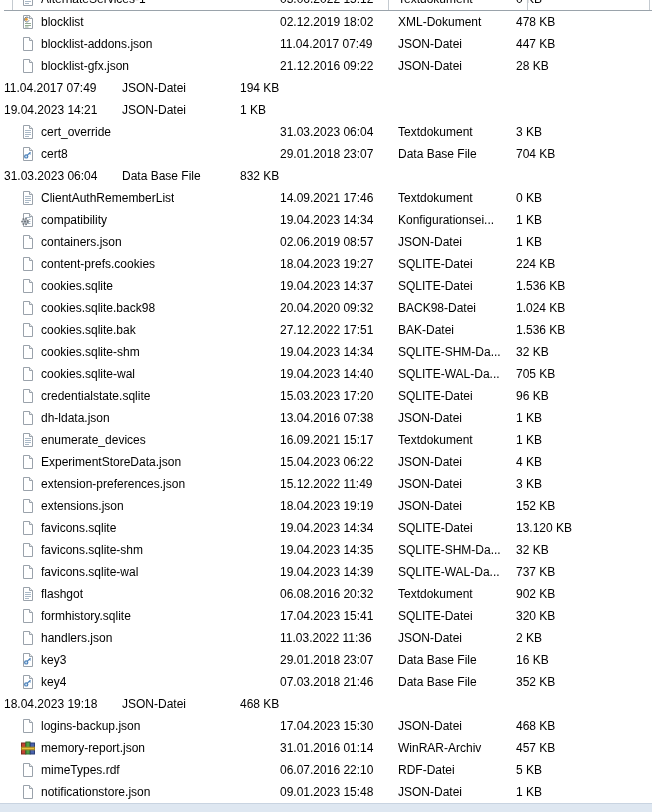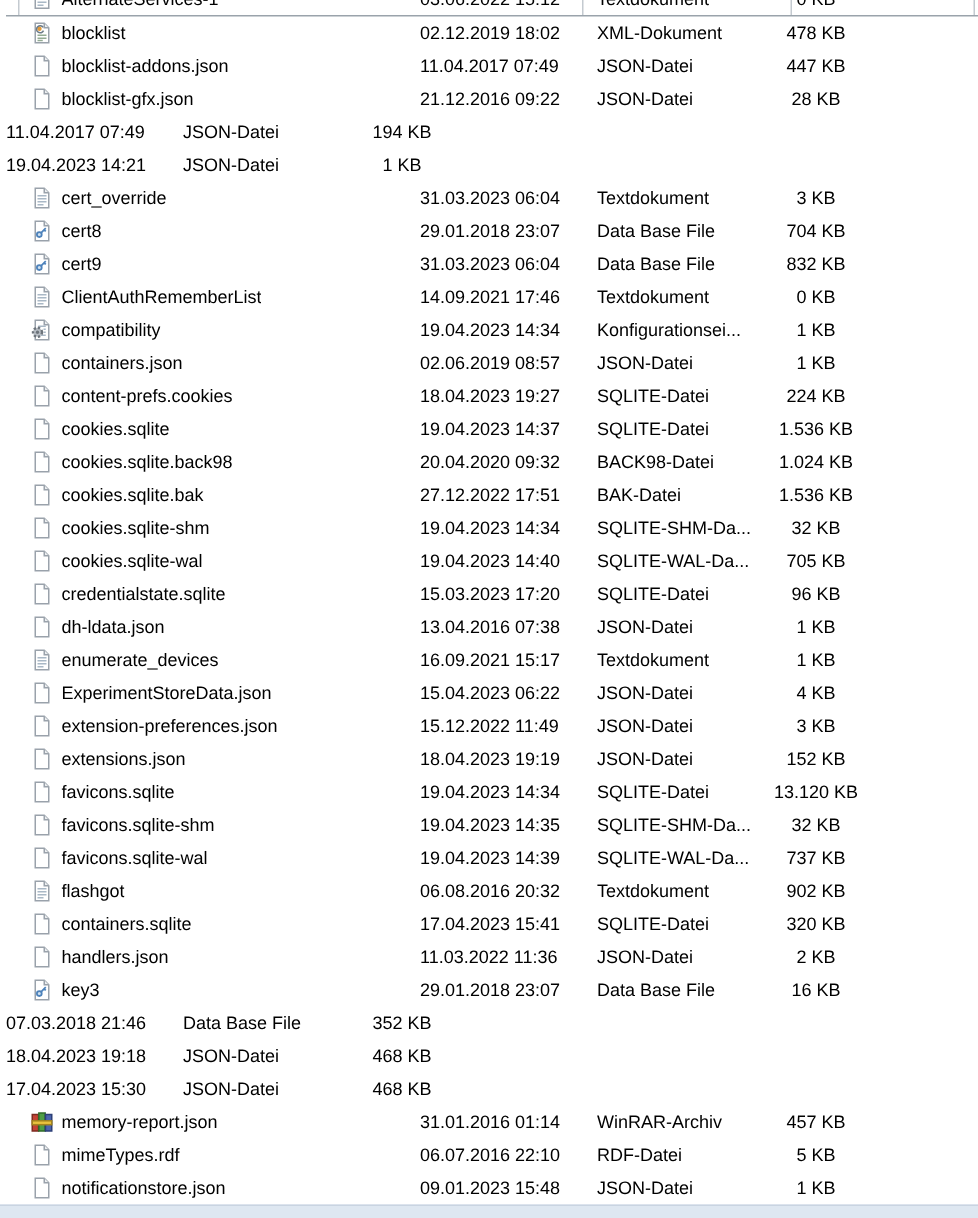--- a/index.html
+++ b/index.html
@@ -12,21 +12,21 @@
   .file-list{position:absolute;top:0;left:4px;width:652px}
   .row{height:22px;display:flex;align-items:center;position:relative;white-space:nowrap}
   .row.partial{margin-top:-12px;border-bottom:1px solid #9aa3ab}
   .vsep{position:absolute;top:-20px;bottom:0;width:1px;background:#c4cad0}
   .c-namewrap{width:276px;display:flex;align-items:center;padding-left:16px;box-sizing:border-box;overflow:hidden}
   .icon{width:16px;height:16px;flex:0 0 16px;margin-right:5px;display:inline-block}
   .icon svg{display:block}
   .c-name{overflow:hidden;text-overflow:ellipsis}
   .c-date{width:118px;flex:0 0 118px}
   .c-type{width:118px;flex:0 0 118px;overflow:hidden}
-  .c-size{width:56px;flex:0 0 56px;text-align:center}
+  .c-size{width:56px;flex:0 0 56px;text-align:left}
   .status-bar{position:absolute;left:0;bottom:0;width:652px;height:8px;border-top:1px solid #c9d4e1}
 </style>
 </head>
 <body>
 
 <div class="file-list">
     <div class="row partial">
     <span class="c-namewrap">
       <span class="icon">
           <svg width="16" height="16" viewBox="0 0 16 16">
@@ -125,31 +125,20 @@
             <path d="M7.4 9.2l3.1-3.1M9.4 7.2l1.1 1.1" fill="none" stroke="#4d82bb" stroke-width="1.2"></path>
           </svg>
         </span>
       <span class="c-name">cert8</span>
     </span>
     <span class="c-date">29.01.2018 23:07</span>
     <span class="c-type">Data Base File</span>
     <span class="c-size">704 KB</span>
   </div>
     <div class="row">
-    <span class="c-namewrap">
-      <span class="icon">
-          <svg width="16" height="16" viewBox="0 0 16 16">
-            <path d="M3.5 1.5h6l3 3v10h-9z" fill="#ffffff" stroke="#9aa2ab"></path>
-            <path d="M9.5 1.5v3h3" fill="#eceef0" stroke="#9aa2ab"></path>
-            <circle cx="6.2" cy="10.4" r="1.6" fill="#cfe2f2" stroke="#4d82bb" stroke-width="1.2"></circle>
-            <path d="M7.4 9.2l3.1-3.1M9.4 7.2l1.1 1.1" fill="none" stroke="#4d82bb" stroke-width="1.2"></path>
-          </svg>
-        </span>
-      <span class="c-name">cert9</span>
-    </span>
     <span class="c-date">31.03.2023 06:04</span>
     <span class="c-type">Data Base File</span>
     <span class="c-size">832 KB</span>
   </div>
     <div class="row">
     <span class="c-namewrap">
       <span class="icon">
           <svg width="16" height="16" viewBox="0 0 16 16">
             <path d="M3.5 1.5h6l3 3v10h-9z" fill="#ffffff" stroke="#9aa2ab"></path>
             <path d="M9.5 1.5v3h3" fill="#eceef0" stroke="#9aa2ab"></path>
@@ -420,21 +409,21 @@
     <span class="c-size">902 KB</span>
   </div>
     <div class="row">
     <span class="c-namewrap">
       <span class="icon">
           <svg width="16" height="16" viewBox="0 0 16 16">
             <path d="M3.5 1.5h6l3 3v10h-9z" fill="#ffffff" stroke="#9aa2ab"></path>
             <path d="M9.5 1.5v3h3" fill="#eceef0" stroke="#9aa2ab"></path>
           </svg>
         </span>
-      <span class="c-name">containers.sqlite</span>
+      <span class="c-name">formhistory.sqlite</span>
     </span>
     <span class="c-date">17.04.2023 15:41</span>
     <span class="c-type">SQLITE-Datei</span>
     <span class="c-size">320 KB</span>
   </div>
     <div class="row">
     <span class="c-namewrap">
       <span class="icon">
           <svg width="16" height="16" viewBox="0 0 16 16">
             <path d="M3.5 1.5h6l3 3v10h-9z" fill="#ffffff" stroke="#9aa2ab"></path>
@@ -457,30 +446,50 @@
             <path d="M7.4 9.2l3.1-3.1M9.4 7.2l1.1 1.1" fill="none" stroke="#4d82bb" stroke-width="1.2"></path>
           </svg>
         </span>
       <span class="c-name">key3</span>
     </span>
     <span class="c-date">29.01.2018 23:07</span>
     <span class="c-type">Data Base File</span>
     <span class="c-size">16 KB</span>
   </div>
     <div class="row">
+    <span class="c-namewrap">
+      <span class="icon">
+          <svg width="16" height="16" viewBox="0 0 16 16">
+            <path d="M3.5 1.5h6l3 3v10h-9z" fill="#ffffff" stroke="#9aa2ab"></path>
+            <path d="M9.5 1.5v3h3" fill="#eceef0" stroke="#9aa2ab"></path>
+            <circle cx="6.2" cy="10.4" r="1.6" fill="#cfe2f2" stroke="#4d82bb" stroke-width="1.2"></circle>
+            <path d="M7.4 9.2l3.1-3.1M9.4 7.2l1.1 1.1" fill="none" stroke="#4d82bb" stroke-width="1.2"></path>
+          </svg>
+        </span>
+      <span class="c-name">key4</span>
+    </span>
     <span class="c-date">07.03.2018 21:46</span>
     <span class="c-type">Data Base File</span>
     <span class="c-size">352 KB</span>
   </div>
     <div class="row">
     <span class="c-date">18.04.2023 19:18</span>
     <span class="c-type">JSON-Datei</span>
     <span class="c-size">468 KB</span>
   </div>
     <div class="row">
+    <span class="c-namewrap">
+      <span class="icon">
+          <svg width="16" height="16" viewBox="0 0 16 16">
+            <path d="M3.5 1.5h6l3 3v10h-9z" fill="#ffffff" stroke="#9aa2ab"></path>
+            <path d="M9.5 1.5v3h3" fill="#eceef0" stroke="#9aa2ab"></path>
+          </svg>
+        </span>
+      <span class="c-name">logins-backup.json</span>
+    </span>
     <span class="c-date">17.04.2023 15:30</span>
     <span class="c-type">JSON-Datei</span>
     <span class="c-size">468 KB</span>
   </div>
     <div class="row">
     <span class="c-namewrap">
       <span class="icon">
           <svg width="16" height="16" viewBox="0 0 16 16">
             <rect x="1.5" y="3" width="4.2" height="11" fill="#c34334" stroke="#7c2a20"></rect>
             <rect x="5.9" y="2" width="4.2" height="12" fill="#4f9e45" stroke="#2f6b29"></rect>

